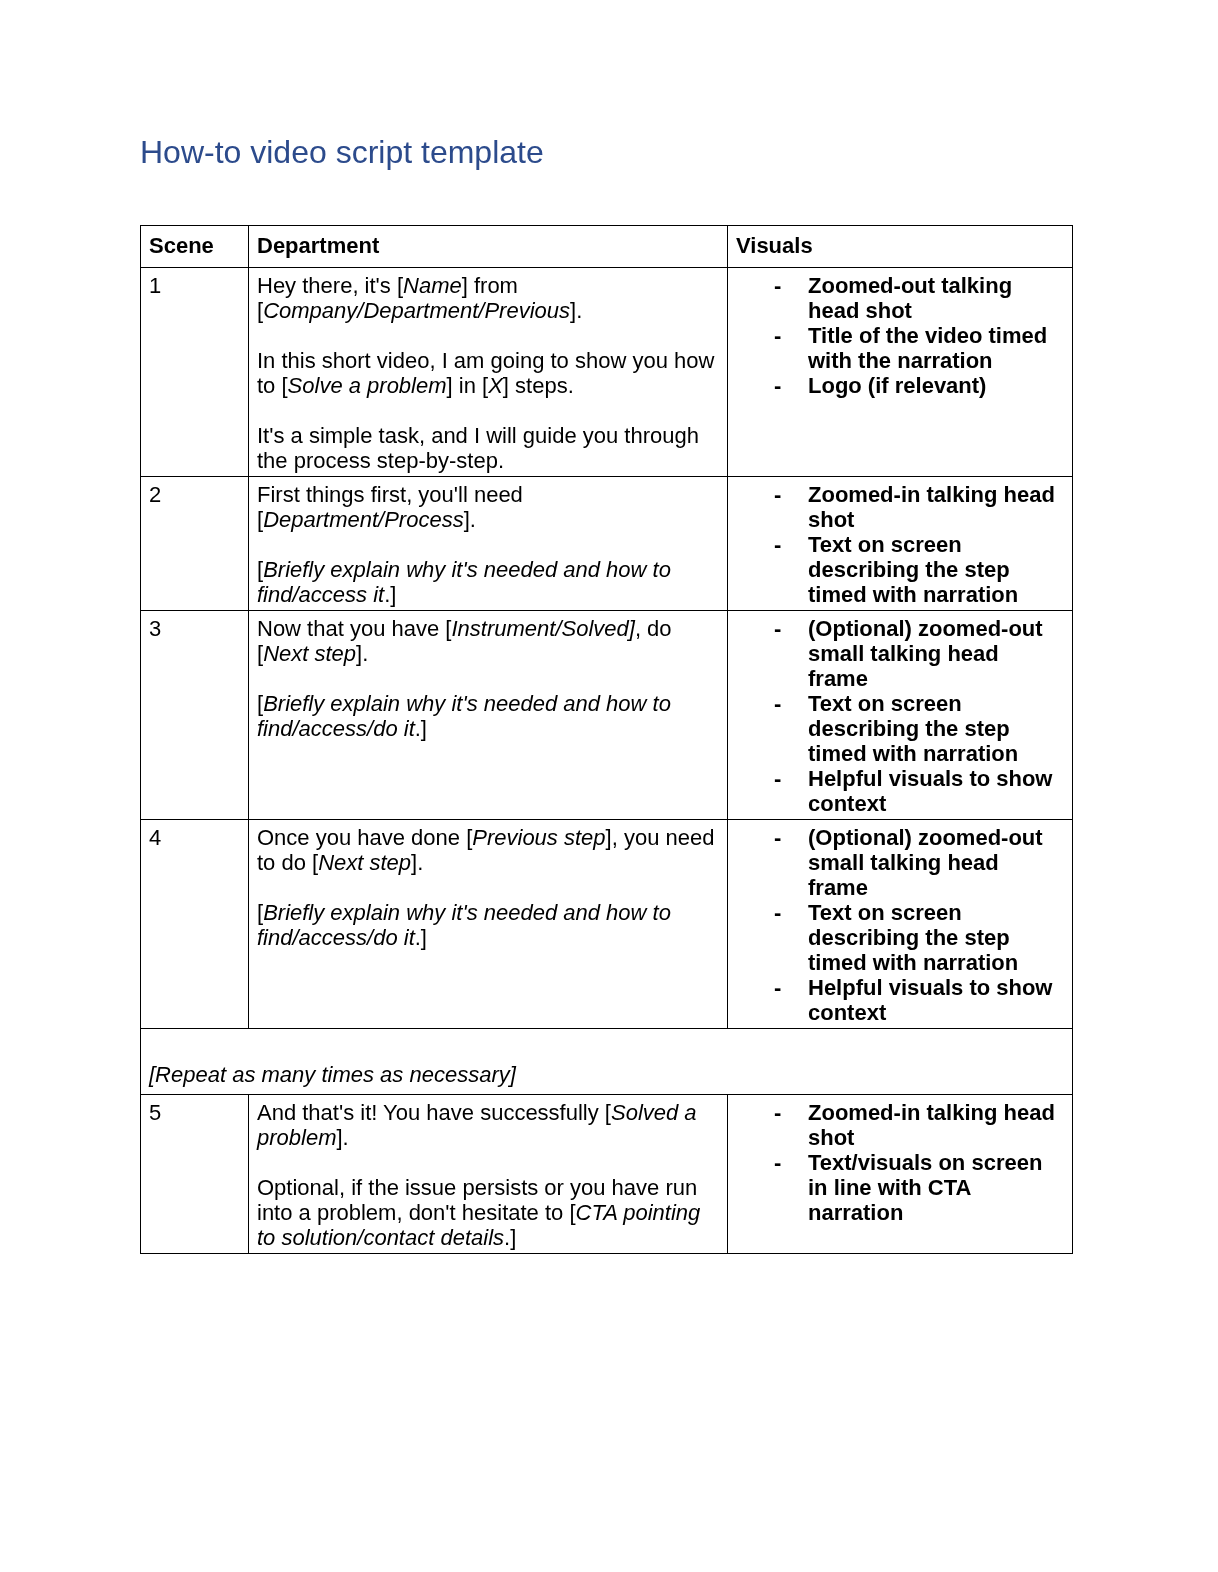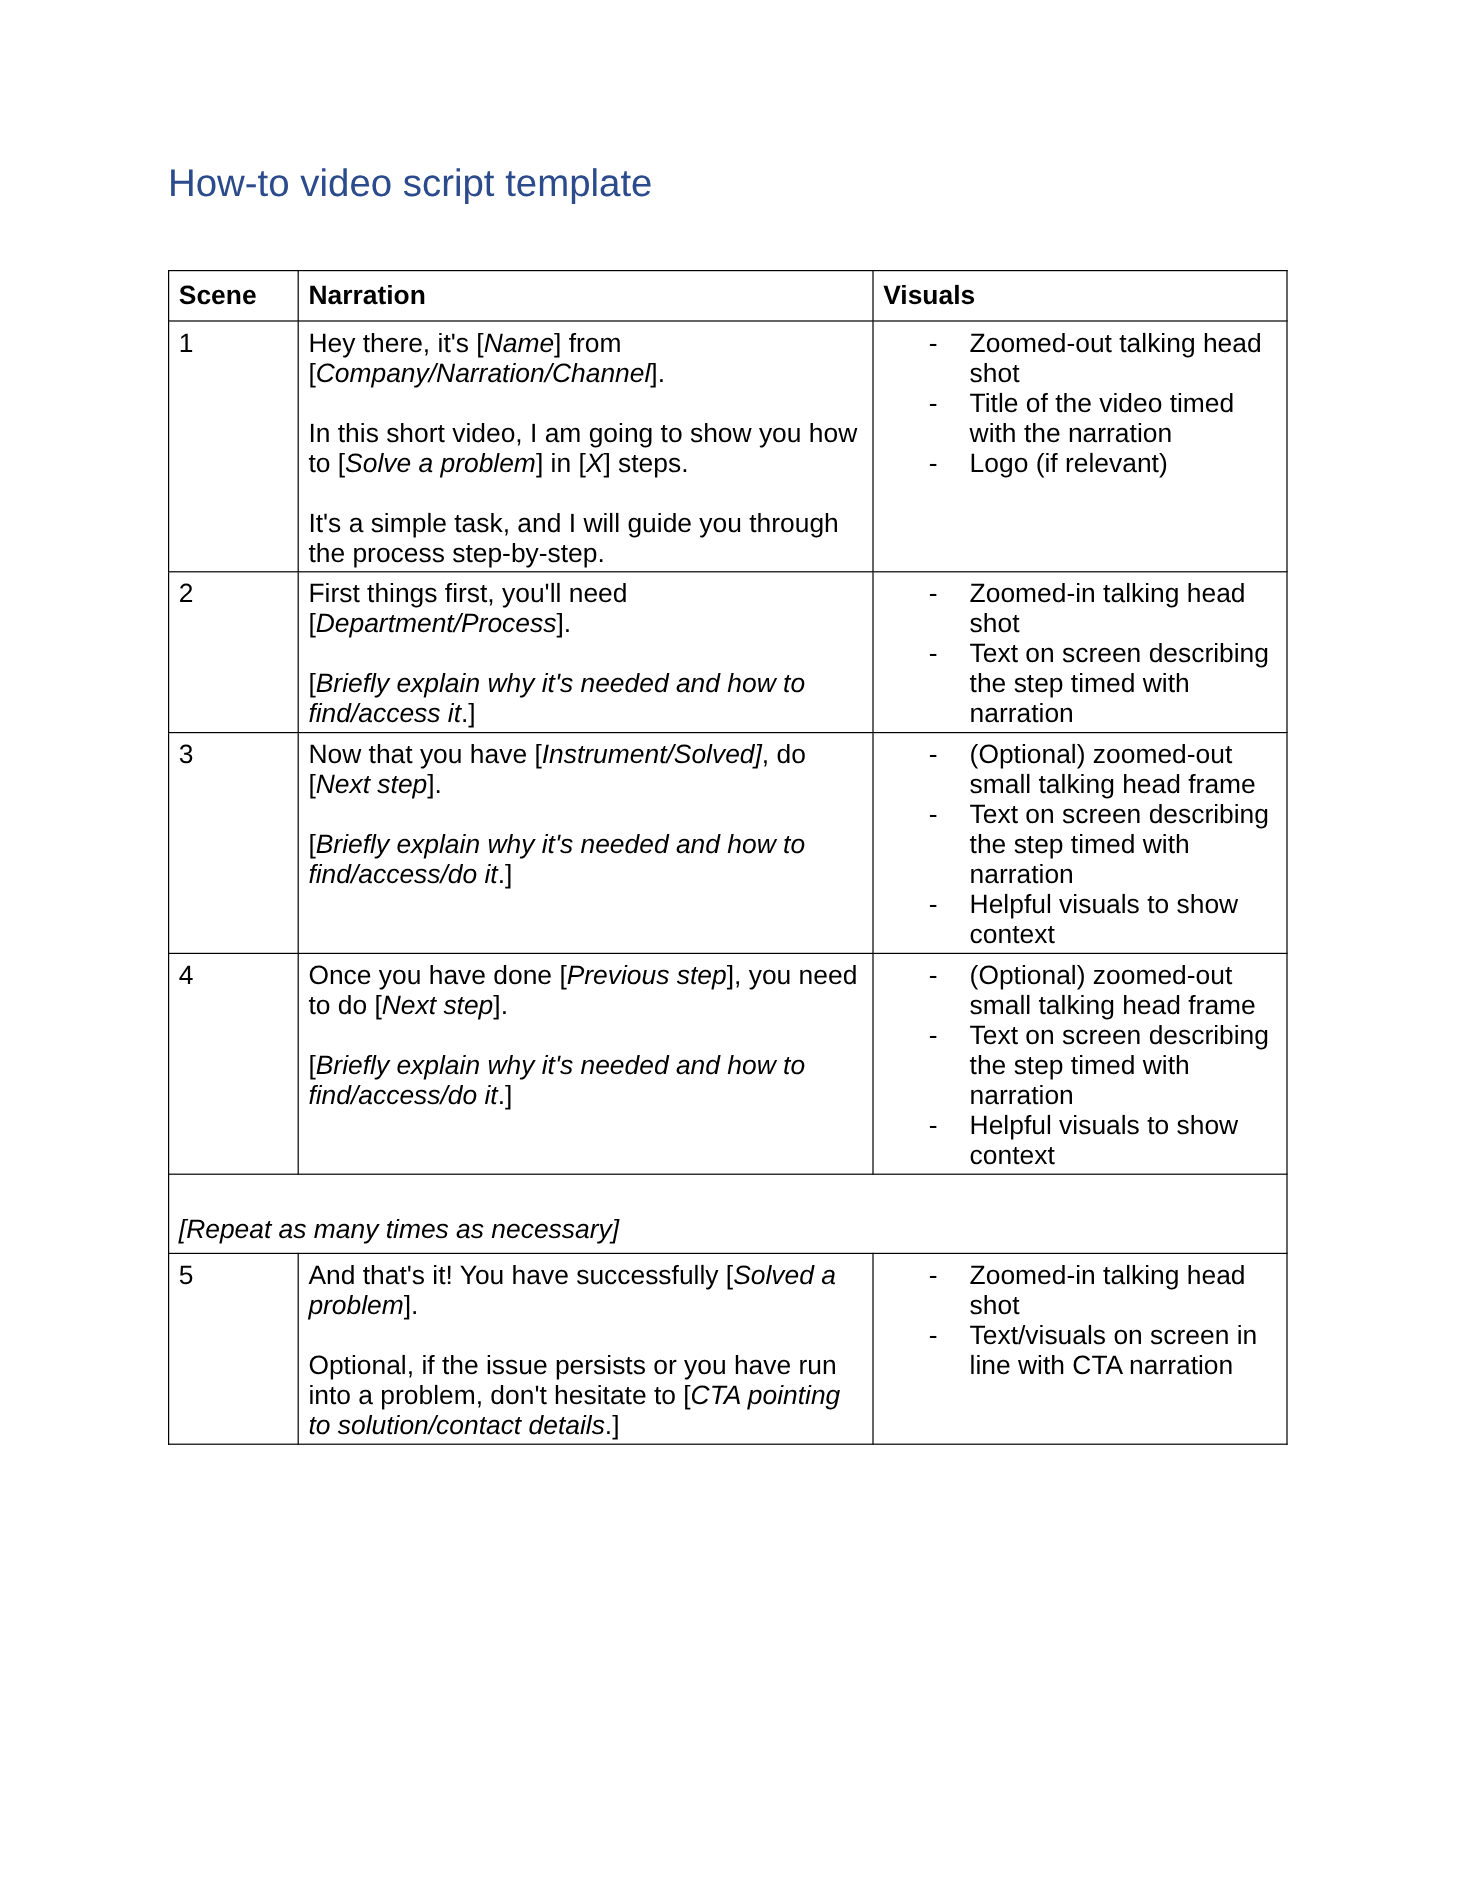--- a/index.html
+++ b/index.html
@@ -54,21 +54,21 @@
     padding: 7px 8px 9px 8px;
   }
   col.c-scene   { width: 108px; }
   col.c-narr    { width: 479px; }
   col.c-visuals { width: 345px; }
   p.para { margin: 0; min-height: 25px; }
   td.note-cell {
     text-align: left;
     padding: 8px 8px 7px 8px;
   }
-  ul.visuals-list { margin: 0; padding: 0; list-style: none; }
+  ul.visuals-list { margin: 0; padding: 0; list-style: none; font-weight: bold; }
   ul.visuals-list li { position: relative; padding-left: 72px; }
   ul.visuals-list li::before {
     content: "-";
     position: absolute;
     left: 38px;
     top: 0;
   }
   em { font-style: italic; }
 </style>
 </head>
@@ -79,29 +79,29 @@
 
   <table class="script-table">
     <colgroup>
       <col class="c-scene">
       <col class="c-narr">
       <col class="c-visuals">
     </colgroup>
     <thead>
       <tr>
         <th>Scene</th>
-        <th>Narration</th>
+        <th>Department</th>
         <th>Visuals</th>
       </tr>
     </thead>
     <tbody id="table-body">
         <tr>
           <td class="scene-cell">1</td>
           <td class="narration-cell">
-            <p class="para"><span>Hey there, it's [</span><em>Name</em><span>] from [</span><em>Company/Narration/Channel</em><span>].</span></p>
+            <p class="para"><span>Hey there, it's [</span><em>Name</em><span>] from [</span><em>Company/Department/Previous</em><span>].</span></p>
             <p class="para"></p>
             <p class="para"><span>In this short video, I am going to show you how to [</span><em>Solve a problem</em><span>] in [</span><em>X</em><span>] steps.</span></p>
             <p class="para"></p>
             <p class="para"><span>It's a simple task, and I will guide you through the process step-by-step.</span></p>
           </td>
           <td class="visuals-cell">
             <ul class="visuals-list">
               <li>Zoomed-out talking head shot</li>
               <li>Title of the video timed with the narration</li>
               <li>Logo (if relevant)</li>

